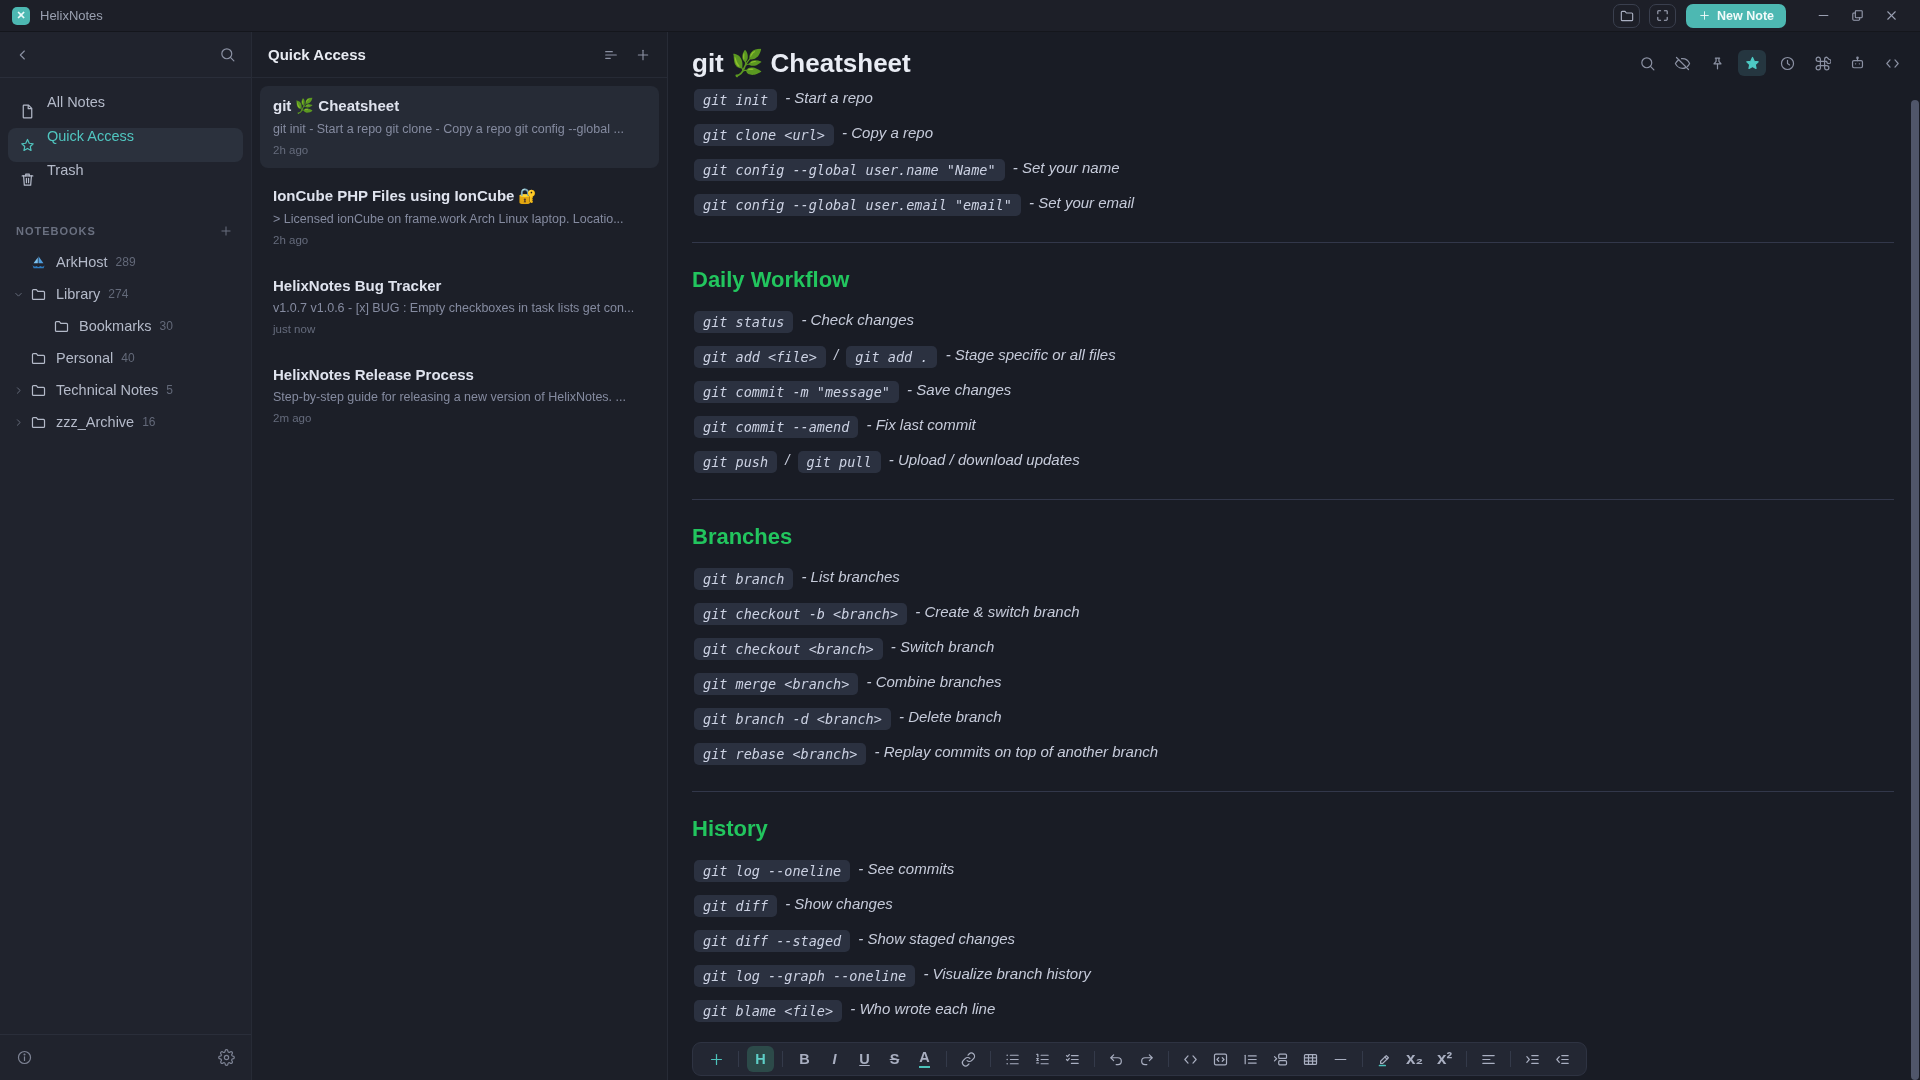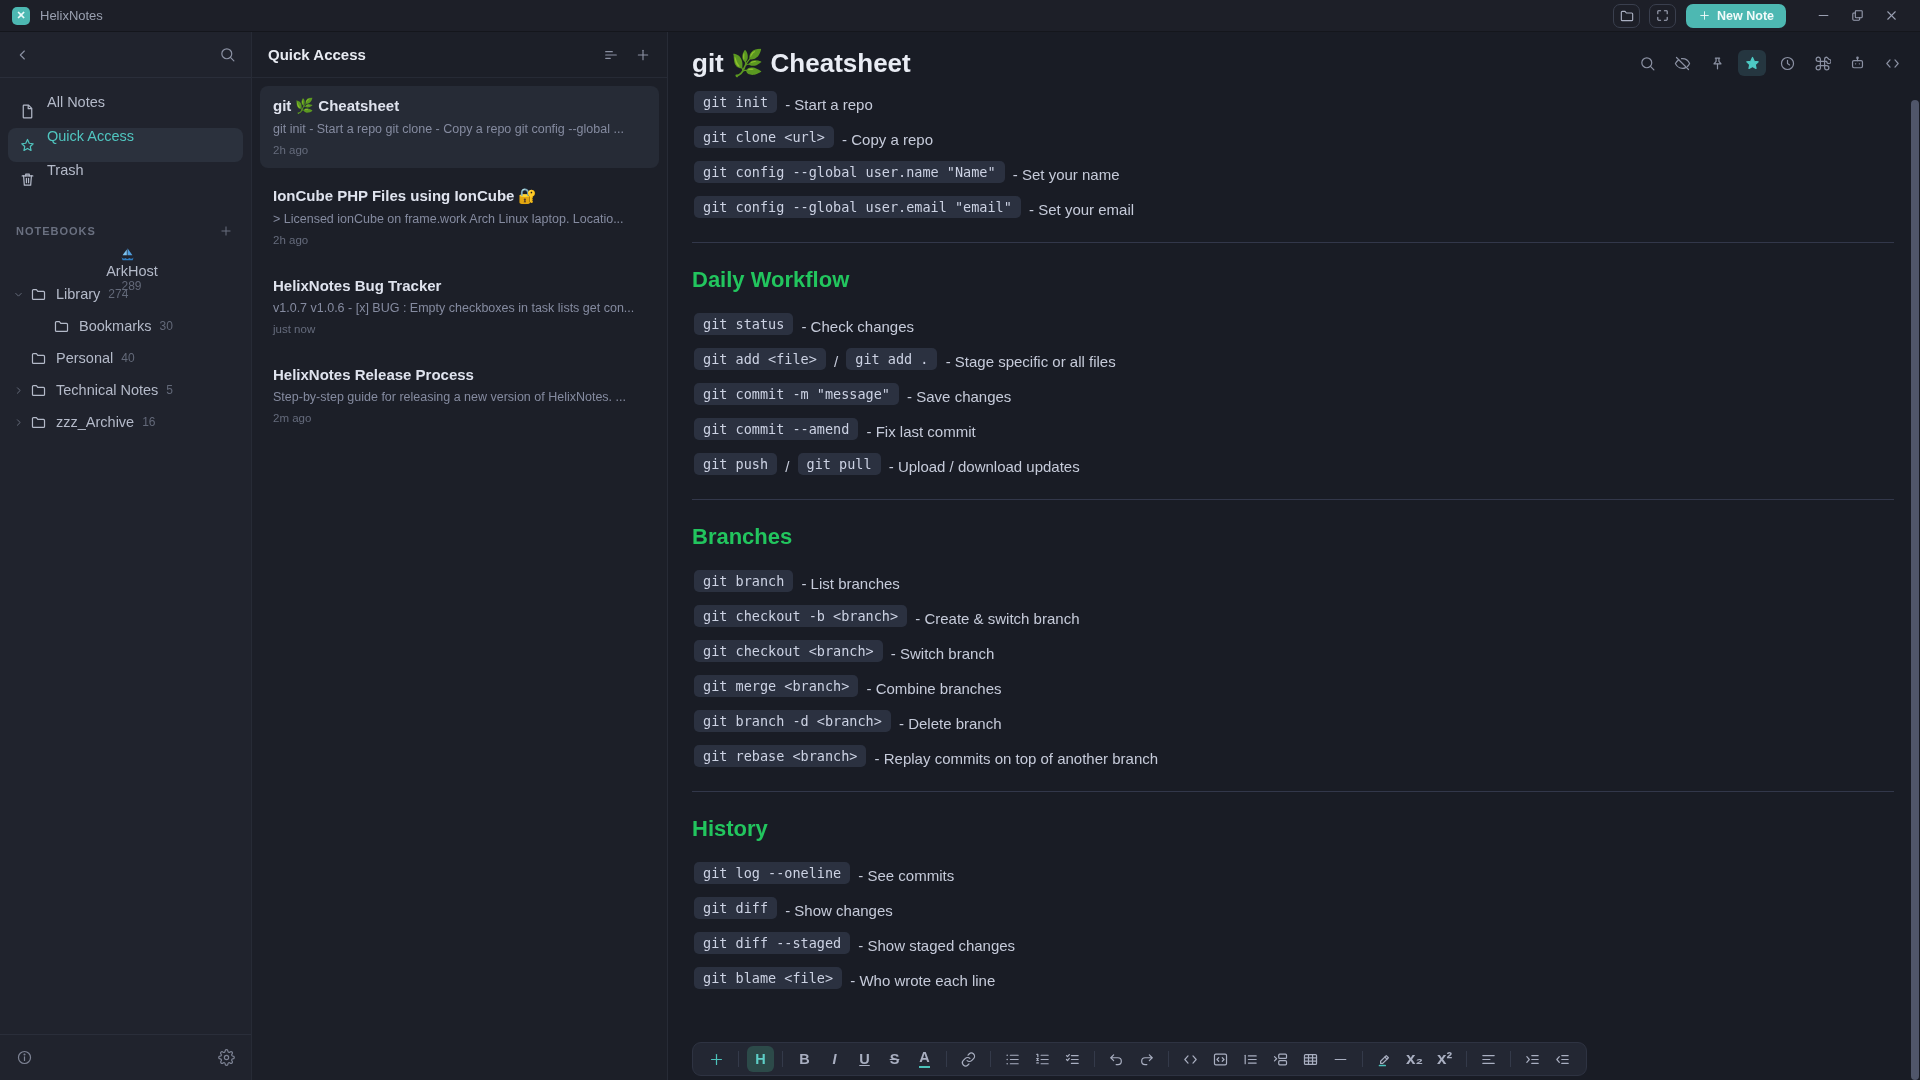--- a/index.html
+++ b/index.html
@@ -65,21 +65,21 @@
   .editor { flex:1; background:#191c25; position:relative; display:flex; flex-direction:column; overflow:hidden; }
   .editor-header { display:flex; align-items:flex-start; justify-content:space-between;
     padding:16px 14px 2px 24px; }
   .editor-title { font-size:26px; font-weight:bold; color:#e9ecf4; }
   .editor-actions { display:flex; gap:7px; color:#8b91a3; margin-top:2px; }
   .action { width:28px; height:26px; display:flex; align-items:center; justify-content:center;
     border-radius:6px; background:transparent; border:none; color:#8b91a3; cursor:pointer; }
   .action.active { background:#253640; color:#4ec9c4; }
   .editor-body { padding:8px 26px 0 24px; flex:1; }
   .row { margin-bottom:11px; color:#c6cbda; font-size:15px; min-height:24px;
-    display:flex; align-items:flex-end; flex-wrap:wrap; }
+    display:flex; align-items:flex-start; flex-wrap:wrap;font-style:italic; }
   .row-text { padding:0 2px; white-space:pre-wrap; }
   .code-chip { font-family:"DejaVu Sans Mono", monospace; font-size:13.5px; background:#2b3140;
     color:#ccd2e3; padding:3px 9px; border-radius:5px; margin:0 2px; white-space:pre; }
   .h2 { font-size:22px; font-weight:bold; color:#22c55e; margin:4px 0 18px; }
   .divider { border:none; border-top:1px solid #32374a; margin:24px 0; }
 
   .scroll-thumb { position:absolute; right:1px; top:68px; bottom:0; width:8px;
     background:#50566a; border-radius:4px; cursor:pointer; }
 
   
@@ -209,21 +209,21 @@
     <div class="section-label">
       <span>NOTEBOOKS</span>
       <span class="ic">
           <svg width="14" height="14" viewBox="0 0 24 24" fill="none" stroke="currentColor" stroke-width="1.7" stroke-linecap="round" stroke-linejoin="round">
             <line x1="12" y1="5" x2="12" y2="19"></line>
             <line x1="5" y1="12" x2="19" y2="12"></line>
           </svg>
         </span>
     </div>
     <div id="notebook-list">
-        <div class="nb-item" style="padding-left: 12px; flex-direction: column;">
+        <div class="nb-item" style="padding-left: 12px;">
           <span class="nb-chevron"></span>
           <span class="ic">
             <svg width="17" height="17" viewBox="0 0 24 24" fill="none">
               <path d="M12 3l7 10H12z" fill="#4f9ddd"></path>
               <path d="M11 5l-6 8h6z" fill="#7cc2f0"></path>
               <path d="M3.5 15.5c2 2.6 3.8 2.6 5.7 1.4 1.9 1.8 3.7 1.8 5.6.2 1.9 1.4 3.7 1 5.7-.9l-1.2 3.8H5z" fill="#2e7cc0"></path>
             </svg>
           </span>
           <span class="nb-label">ArkHost</span>
           <span class="nb-count">289</span>
@@ -505,20 +505,24 @@
         </div>
         <div class="row">
           <span class="code-chip">git diff</span>
           <span class="row-text"> - Show changes</span>
         </div>
         <div class="row">
           <span class="code-chip">git diff --staged</span>
           <span class="row-text"> - Show staged changes</span>
         </div>
         <div class="row">
+          <span class="code-chip">git log --graph --oneline</span>
+          <span class="row-text"> - Visualize branch history</span>
+        </div>
+        <div class="row">
           <span class="code-chip">git blame &lt;file&gt;</span>
           <span class="row-text"> - Who wrote each line</span>
         </div>
       </div>
     <div class="format-toolbar" id="format-toolbar">
         <button class="ft-item accent">
           <span class="ic">
             <svg width="17" height="17" viewBox="0 0 24 24" fill="none" stroke="currentColor" stroke-width="1.7" stroke-linecap="round" stroke-linejoin="round">
               <line x1="12" y1="5" x2="12" y2="19"></line>
               <line x1="5" y1="12" x2="19" y2="12"></line>

